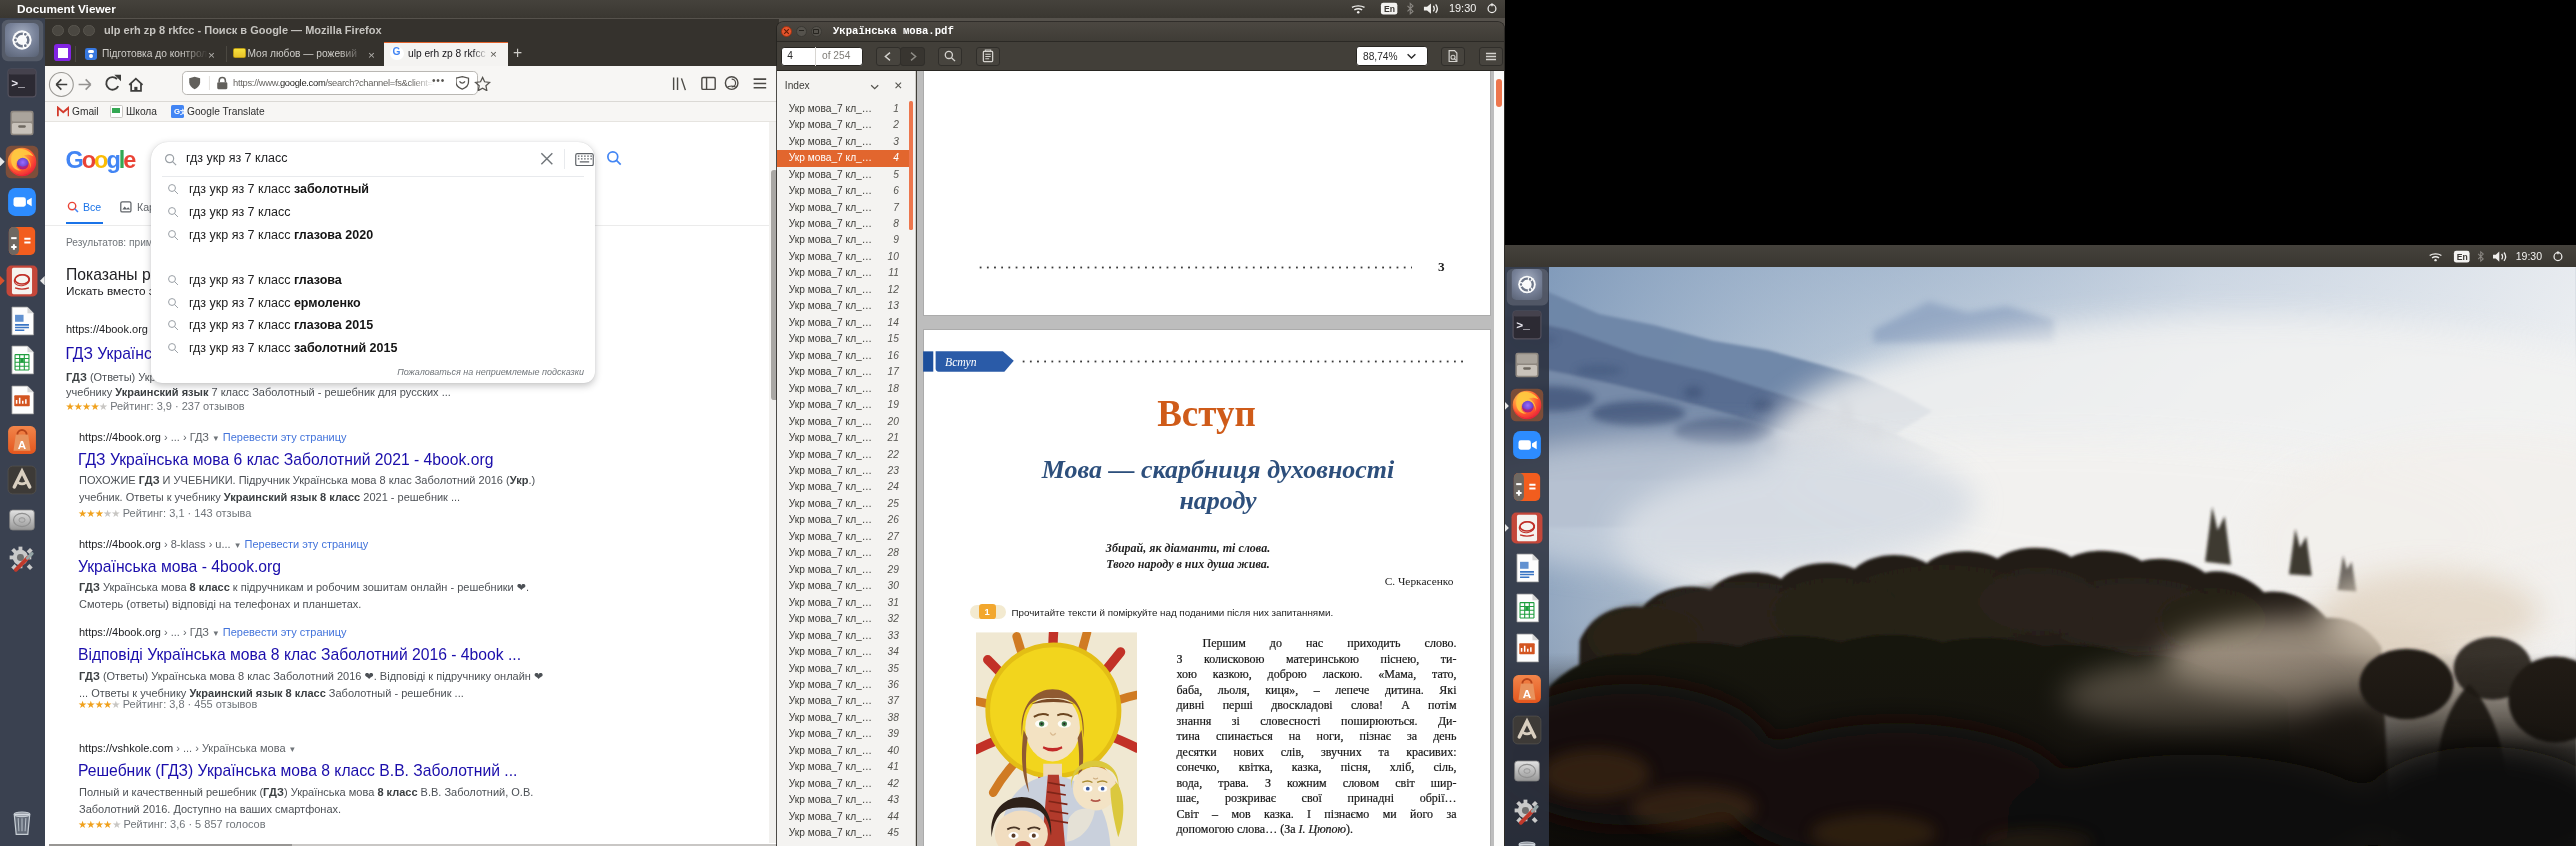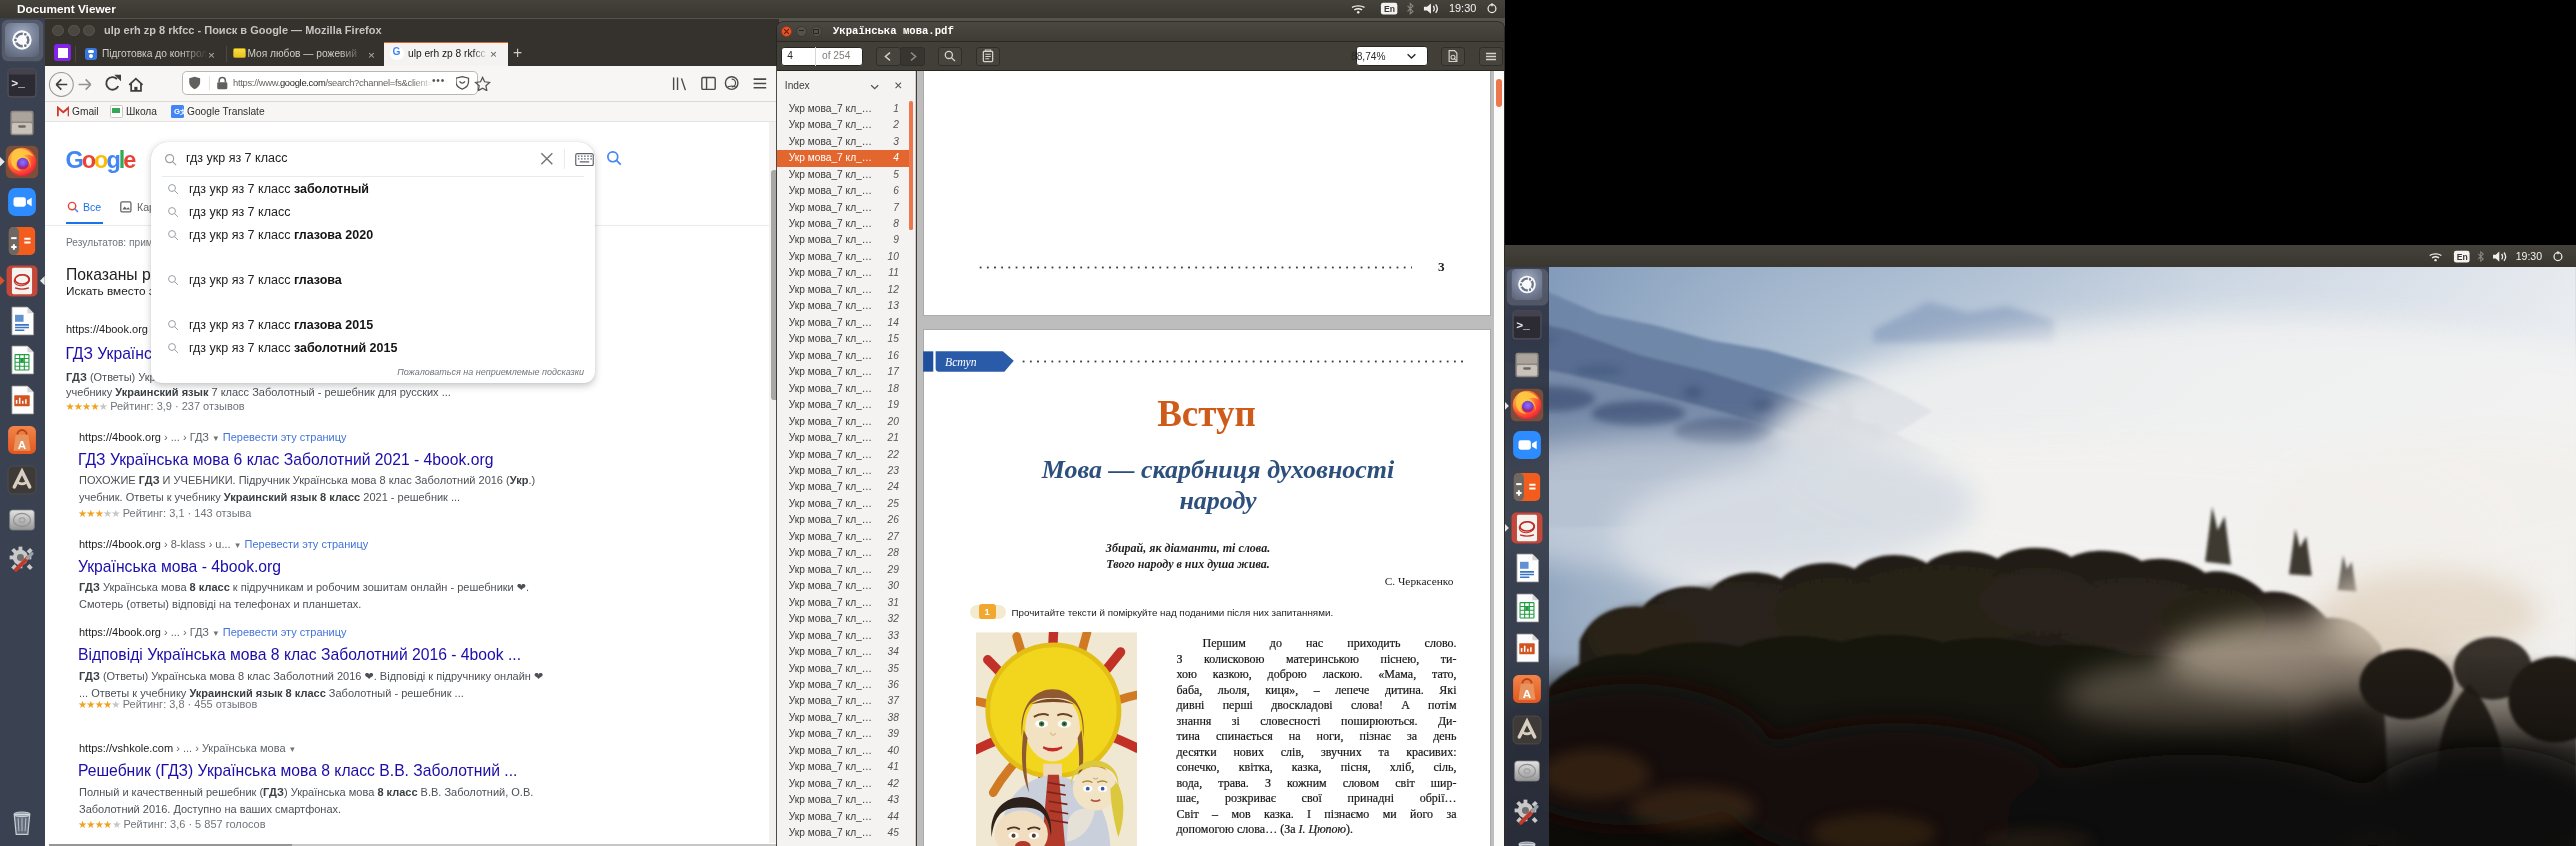--- a/index.html
+++ b/index.html
@@ -357,20 +357,27 @@
             </svg>
             <div class="q">гдз укр яз 7 класс <b>глазова 2020</b></div>
           </div>
         <div class="sug" style="top:127px;">
             <svg class="mag" style="left:15.7px;top:4.7px;" viewBox="0 0 20 20">
               <circle cx="8" cy="8" r="5.5" fill="none" stroke="#9aa0a6" stroke-width="1.6"></circle>
               <path d="M12 12l5.5 5.5" stroke="#9aa0a6" stroke-width="1.6"></path>
             </svg>
             <div class="q">гдз укр яз 7 класс <b>глазова</b></div>
           </div>
+        <div class="sug" style="top:150px;">
+            <svg class="mag" style="left:15.7px;top:4.7px;" viewBox="0 0 20 20">
+              <circle cx="8" cy="8" r="5.5" fill="none" stroke="#9aa0a6" stroke-width="1.6"></circle>
+              <path d="M12 12l5.5 5.5" stroke="#9aa0a6" stroke-width="1.6"></path>
+            </svg>
+            <div class="q">гдз укр яз 7 класс <b>ермоленко</b></div>
+          </div>
         <div class="sug" style="top:172px;">
             <svg class="mag" style="left:15.7px;top:4.7px;" viewBox="0 0 20 20">
               <circle cx="8" cy="8" r="5.5" fill="none" stroke="#9aa0a6" stroke-width="1.6"></circle>
               <path d="M12 12l5.5 5.5" stroke="#9aa0a6" stroke-width="1.6"></path>
             </svg>
             <div class="q">гдз укр яз 7 класс <b>глазова 2015</b></div>
           </div>
         <div class="sug" style="top:195px;">
             <svg class="mag" style="left:15.7px;top:4.7px;" viewBox="0 0 20 20">
               <circle cx="8" cy="8" r="5.5" fill="none" stroke="#9aa0a6" stroke-width="1.6"></circle>
@@ -414,21 +421,21 @@
     <svg class="abs" style="left:161px;top:25px;" width="24" height="19" viewBox="0 0 31 24">
       <circle cx="14" cy="10" r="4.6" fill="none" stroke="#d5d3cf" stroke-width="1.7"></circle>
         <path d="M17.5 13.5l4.5 4.5" stroke="#d5d3cf" stroke-width="1.7"></path>
     </svg>
     <div class="evbtn" style="left:199px;top:25px;width:24px;"></div>
     <svg class="abs" style="left:199px;top:25px;" width="24" height="19" viewBox="0 0 31 24">
       <rect x="9.5" y="5.5" width="12" height="13" rx="1" fill="none" stroke="#d5d3cf" stroke-width="1.6"></rect>
       <path d="M12 5.5v-2h7v2M12 9h7M12 12h7M12 15h5" stroke="#d5d3cf" stroke-width="1.3" fill="none"></path>
     </svg>
     <div class="abs" style="left:579px;top:24px;width:72px;height:20.4px;background:#fff;border:0.8px solid #282622;border-radius:3.1px;"></div>
-    <div class="abs" style="left:574px;top:29px;font-size:10.2px;color:#2b2b2b;">88,74%</div>
+    <div class="abs" style="left:586px;top:29px;font-size:10.2px;color:#2b2b2b;">88,74%</div>
     <svg class="abs" style="left:629px;top:31px;" width="11" height="7" viewBox="0 0 14 9">
         <path d="M2 1.5l5 5 5-5" fill="none" stroke="#2b2b2b" stroke-width="1.8"></path>
       </svg>
     <div class="evbtn" style="left:664px;top:25px;width:24px;"></div>
     <svg class="abs" style="left:664px;top:25px;" width="24" height="19" viewBox="0 0 31 24">
       <path d="M10.5 4.5h7l3 3v11h-10z" fill="none" stroke="#d5d3cf" stroke-width="1.5"></path>
       <circle cx="15.5" cy="13" r="2.6" fill="none" stroke="#d5d3cf" stroke-width="1.4"></circle>
         <path d="M17.3 14.8l2.5 2.5" stroke="#d5d3cf" stroke-width="1.4"></path>
     </svg>
     <div class="evbtn" style="left:702px;top:25px;width:24px;"></div>

